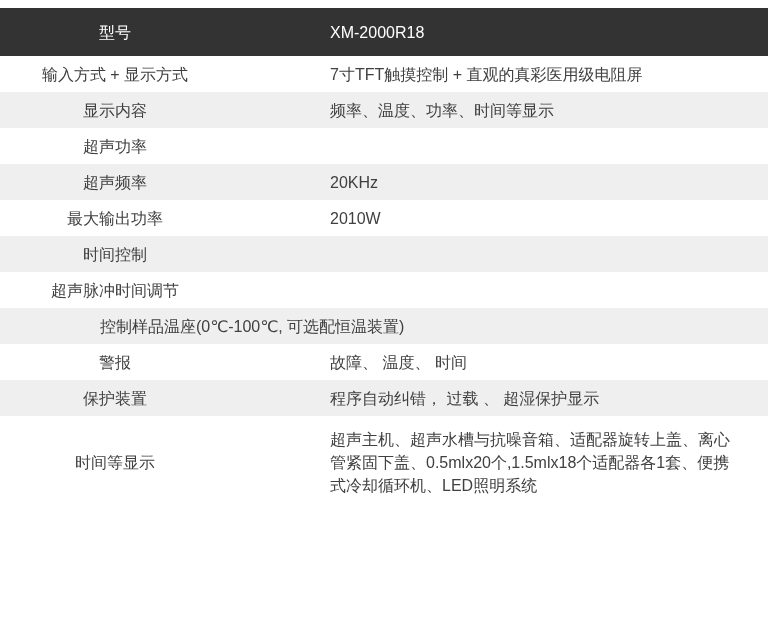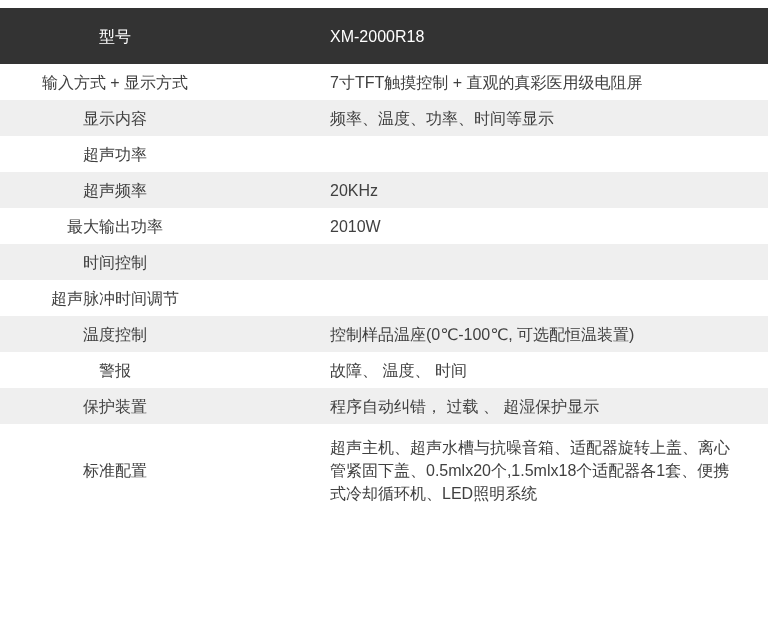--- a/index.html
+++ b/index.html
@@ -26,21 +26,21 @@
     height: 36px;
     background: #ffffff;
     color: #404040;
     font-size: 16px;
     line-height: 23px;
   }
   .row:nth-child(odd):not(.header-row) {
     background: #efefef;
   }
   .header-row {
-    height: 56px;
+    height: 48px;
     background: #333333;
     color: #ffffff;
   }
   .row.tall {
     height: 93px;
   }
   .cell-label {
     flex: none;
     width: 230px;
     text-align: center;
@@ -88,32 +88,31 @@
 
   <div class="row">
     <div class="cell-label">时间控制</div>
   </div>
 
   <div class="row">
     <div class="cell-label">超声脉冲时间调节</div>
   </div>
 
   <div class="row">
-    <div class="cell-label">温度控制</div>
     <div class="cell-value">控制样品温座(0℃-100℃, 可选配恒温装置)</div>
   </div>
 
   <div class="row">
     <div class="cell-label">警报</div>
     <div class="cell-value">故障、 温度、 时间</div>
   </div>
 
   <div class="row">
     <div class="cell-label">保护装置</div>
     <div class="cell-value">程序自动纠错， 过载 、 超湿保护显示</div>
   </div>
 
   <div class="row tall">
-    <div class="cell-label">标准配置</div>
+    <div class="cell-label">时间等显示</div>
     <div class="cell-value">超声主机、超声水槽与抗噪音箱、适配器旋转上盖、离心管紧固下盖、0.5mlx20个,1.5mlx18个适配器各1套、便携式冷却循环机、LED照明系统</div>
   </div>
 
 </div>
 
 </body></html>

